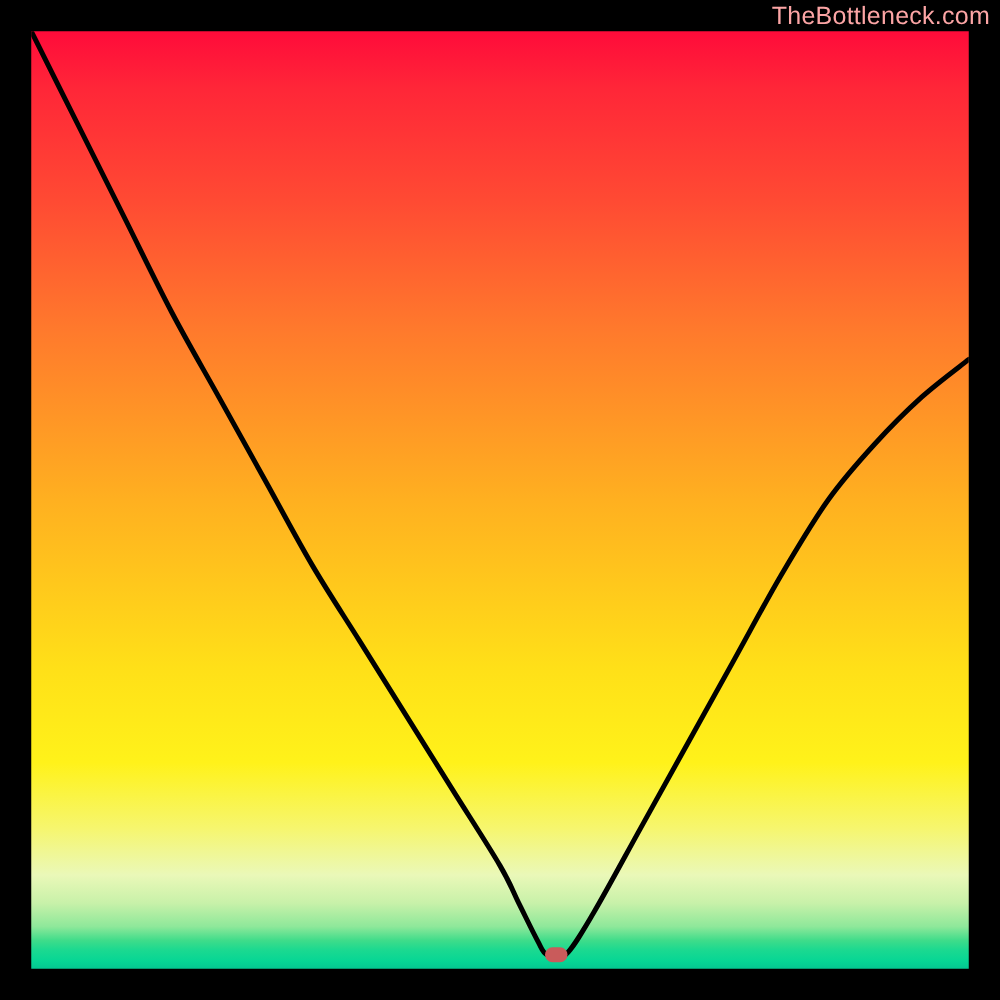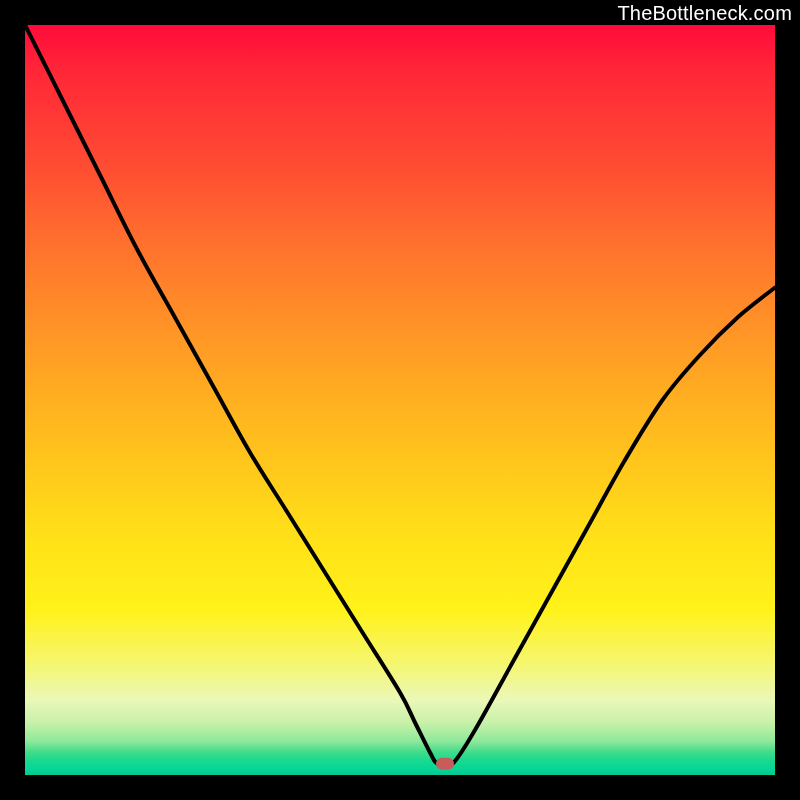--- a/index.html
+++ b/index.html
@@ -48,21 +48,21 @@
     left: 0;
     top: 0;
     width: 750px;
     height: 750px;
     pointer-events: none;
   }
   .watermark {
     position: absolute;
     top: 2px;
     right: 8px;
-    color: #ffffff;
+    color: #fca5a5;
     font-size: 20px;
     font-weight: 500;
     letter-spacing: 0.2px;
     user-select: none;
   }
 </style>
 </head>
 <body>
 
 <div class="frame">

